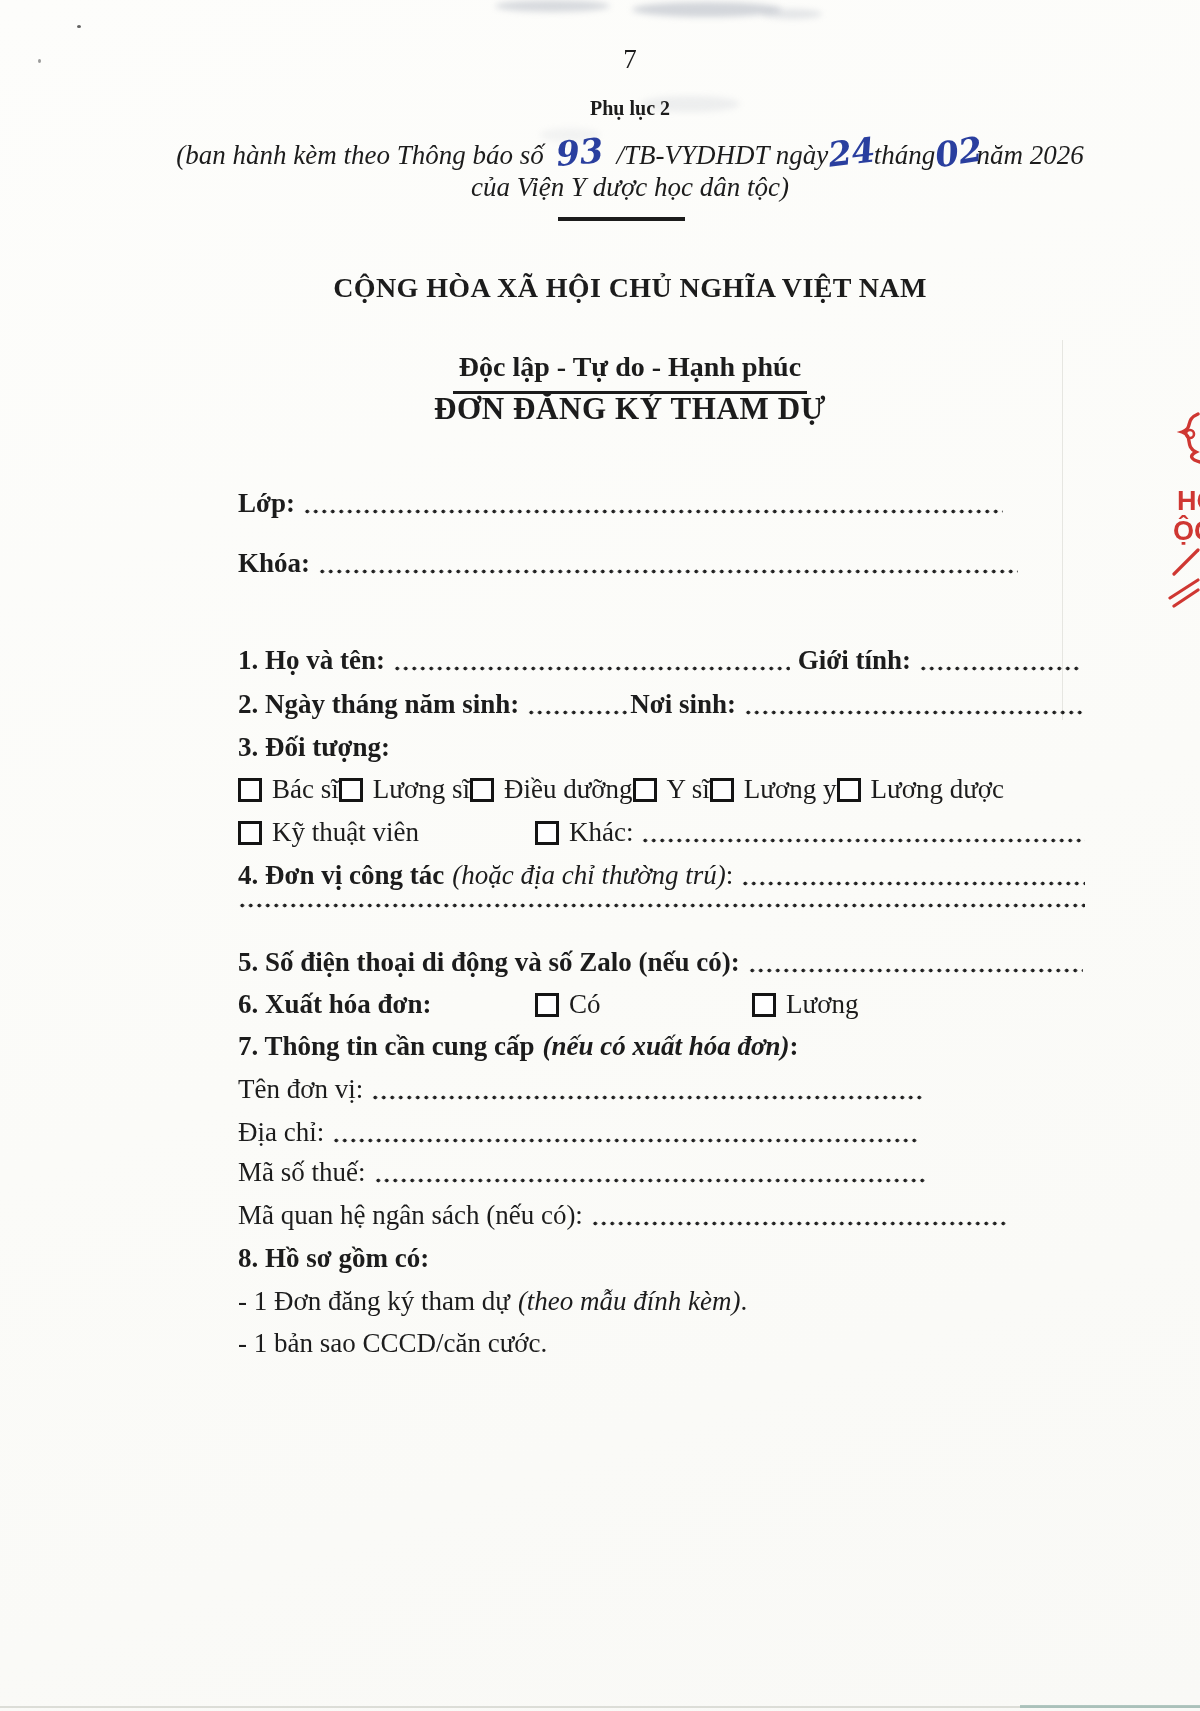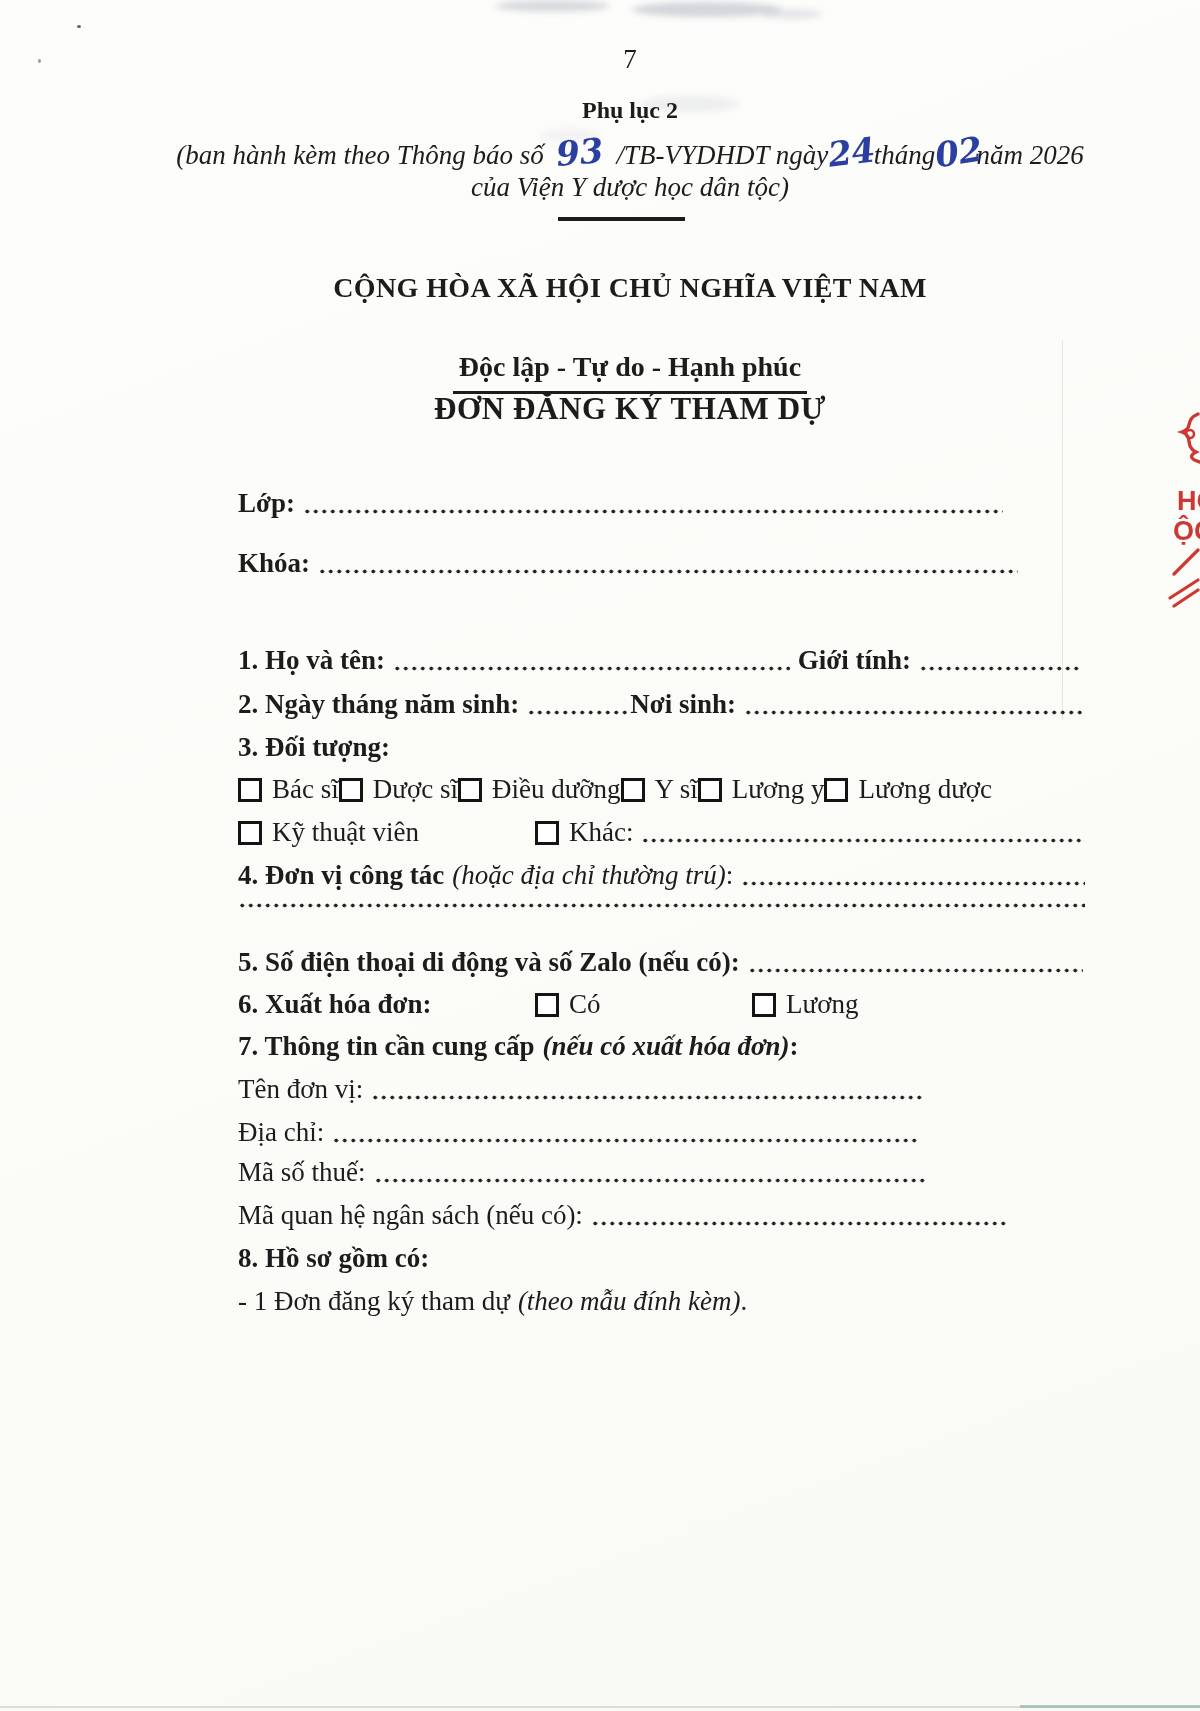--- a/index.html
+++ b/index.html
@@ -31,21 +31,21 @@
     background-position:left bottom;
   }
   .dots.fixed{flex:0 0 auto;}
   .cb{
     display:inline-block;width:18px;height:18px;
     border:3px solid #141414;background:#fff;
     margin-right:10px;vertical-align:-1px;flex:0 0 auto;
   }
   .cb-item{display:flex;align-items:center;white-space:nowrap;}
   .pagenum{top:44px;font-size:27px;}
-  .appendix{top:97px;font-size:24px;}
+  .appendix{top:97px;font-size:20px;}
   .issue1{top:135px;font-size:27px;display:flex;justify-content:center;align-items:baseline;white-space:pre;}
   .issue2{top:172px;font-size:27px;}
   .hw{
     font-family:"DejaVu Serif",serif;
     color:#2a3f9f;font-style:italic;font-weight:bold;
     font-size:34px;line-height:1;display:inline-block;
   }
   .nat1{top:272px;font-size:28px;letter-spacing:0.4px;}
   .nat2{top:307px;font-size:28px;}
   .nat2 .u{display:inline-block;border-bottom:3px solid #1c1c1c;padding:0 6px 8px;margin-top:44px;}
@@ -120,21 +120,21 @@
   <div class="row b" style="top:731px">
     <span>3. Đối tượng:</span>
   </div>
   <div class="row" style="top:773px;width:849px;justify-content:flex-start">
     <span class="cb-item">
         <span class="cb"></span>
         <span>Bác sĩ</span>
       </span>
     <span class="cb-item">
         <span class="cb"></span>
-        <span>Dược sĩ</span>
+        <span>Lương sĩ</span>
       </span>
     <span class="cb-item">
         <span class="cb"></span>
         <span>Điều dưỡng</span>
       </span>
     <span class="cb-item">
         <span class="cb"></span>
         <span>Y sĩ</span>
       </span>
     <span class="cb-item">
@@ -207,20 +207,23 @@
     <span class="dots"></span>
   </div>
 
   <div class="row b" style="top:1242px">
     <span>8. Hồ sơ gồm có:</span>
   </div>
   <div class="row" style="top:1285px">
     <span>- 1 Đơn đăng ký tham dự</span>
     <span class="i" style="margin-left:8px">(theo mẫu đính kèm)</span>
     <span>.</span>
+  </div>
+  <div class="row" style="top:1327px">
+    <span>- 1 bản sao CCCD/căn cước.</span>
   </div>
 
   <svg class="abs" style="left:1172px;top:412px" width="30" height="52" viewBox="0 0 30 52">
     <path d="M26,2 C12,8 22,16 10,20 C22,24 12,34 24,40 C16,44 20,48 28,50" fill="none" stroke="#cf3732" stroke-width="3.4" stroke-linecap="round"></path>
     <circle cx="18" cy="22" r="4" fill="none" stroke="#cf3732" stroke-width="2.6"></circle>
   </svg>
   <div class="abs stamp-red" style="left:1177px;top:486px;font-size:27px">HỌ</div>
   <div class="abs stamp-red" style="left:1173px;top:516px;font-size:27px">ỘC</div>
   <svg class="abs" style="left:1170px;top:548px" width="30" height="28" viewBox="0 0 30 28">
     <path d="M28,2 L4,26" fill="none" stroke="#cf3732" stroke-width="3.2" stroke-linecap="round"></path>

